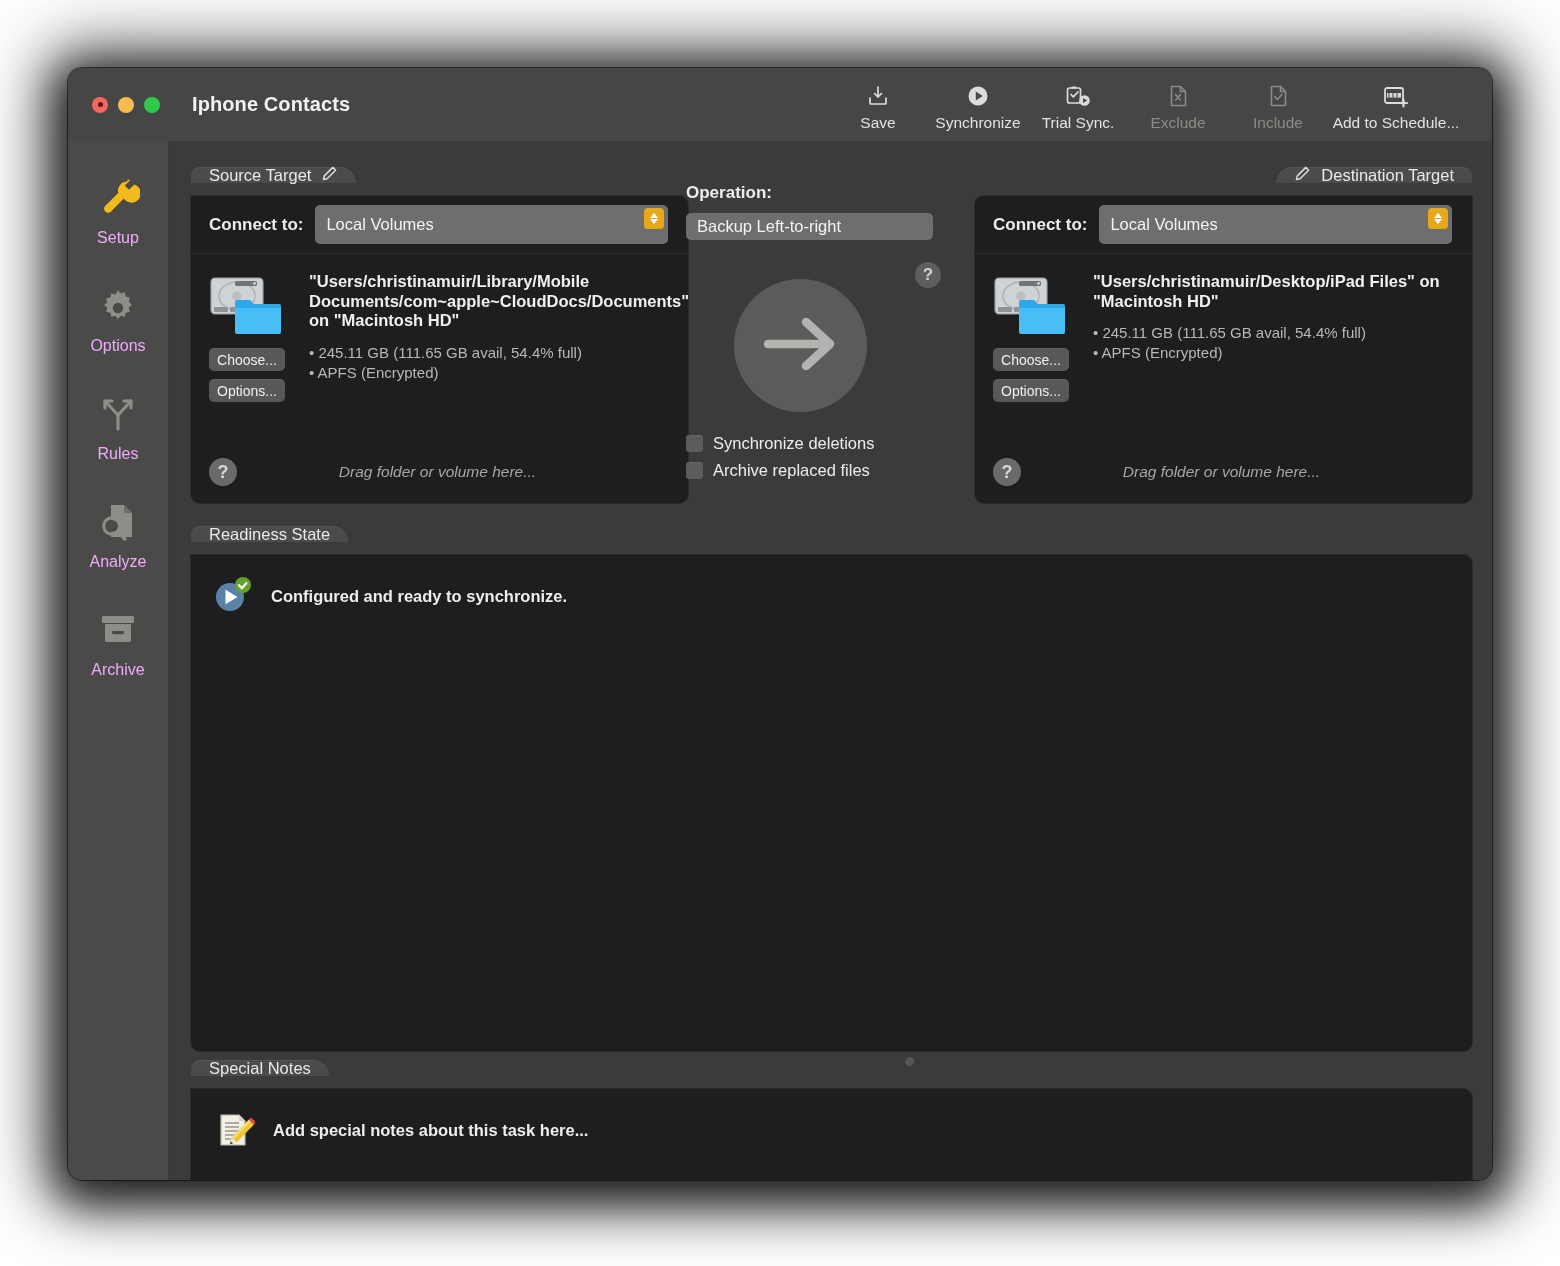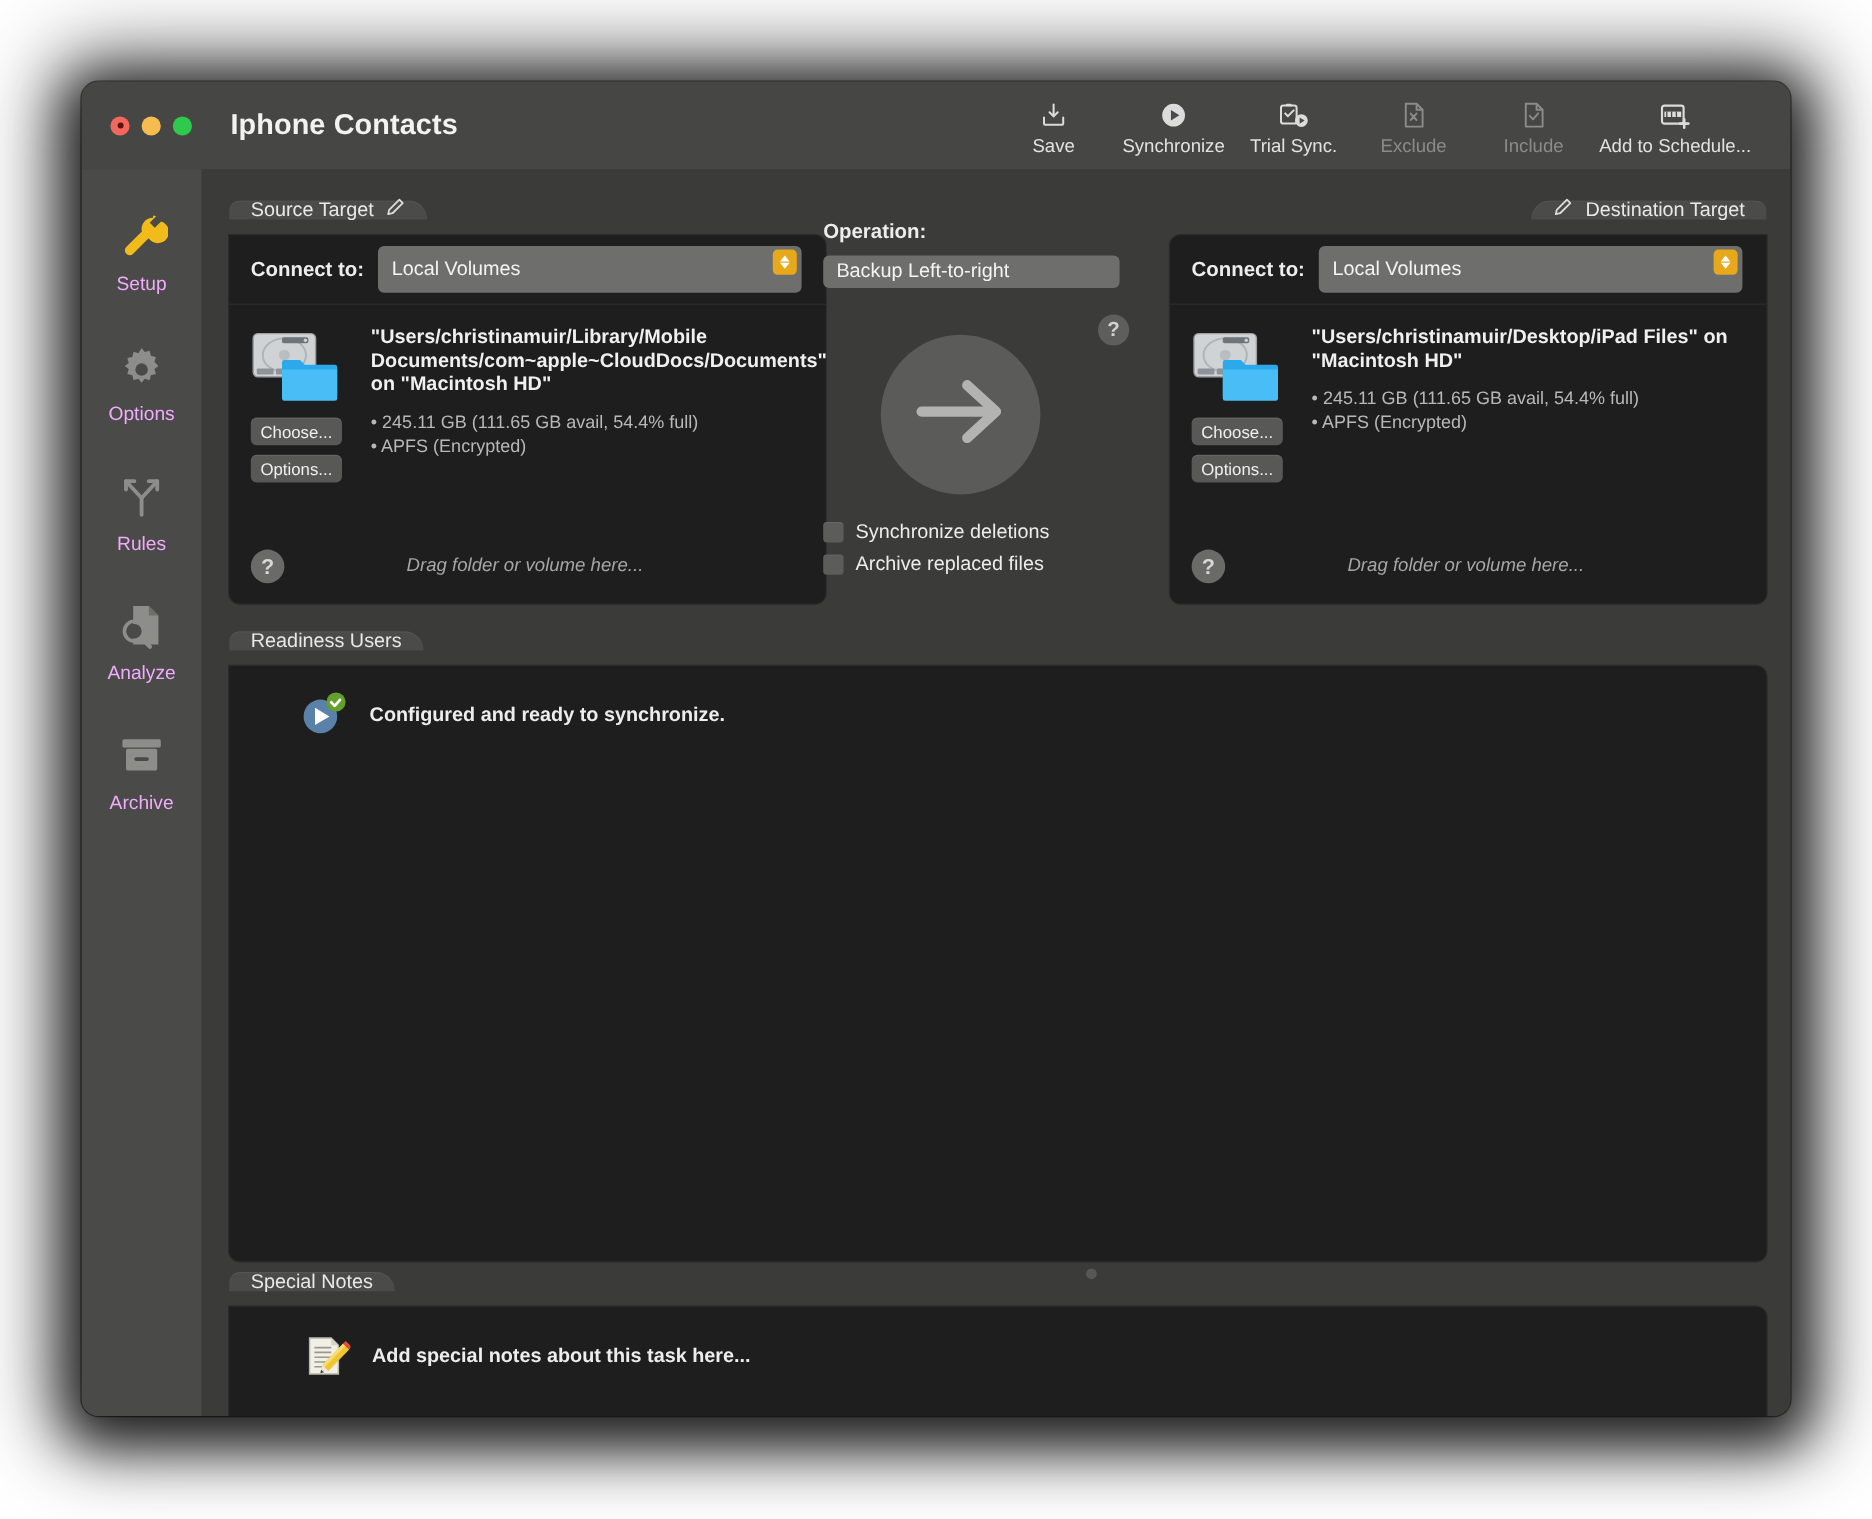--- a/index.html
+++ b/index.html
@@ -49,21 +49,21 @@
     content: "";
     position: absolute;
     left: 5.5px; top: 5.5px;
     width: 5px; height: 5px;
     border-radius: 50%;
     background: #5a1410;
   }
   #win-title {
     margin-left: 32px;
     color: #f2f2f2;
-    font-size: 24px;
+    font-size: 20px;
     font-weight: bold;
     letter-spacing: .1px;
   }
 
   
   #toolbar {
     position: absolute;
     left: 760px;
     top: 14px;
     height: 62px;
@@ -283,21 +283,21 @@
   .chk-row { display: flex; align-items: center; gap: 10px; height: 27px; cursor: default; }
   .chk {
     width: 17px; height: 17px;
     background: #5c5c5a;
     border-radius: 3px;
     box-shadow: inset 0 1px 0 rgba(255,255,255,.07);
   }
   .chk-label { color: #ededed; font-size: 16.5px; }
 
   
-  .row-icon-text { display: flex; align-items: flex-start; padding: 20px 0 0 22px; gap: 18px; margin-left: 37px; }
+  .row-icon-text { display: flex; align-items: flex-start; padding: 20px 0 0 22px; gap: 18px; }
   .row-icon-text .txt { color: #ededed; font-size: 16.5px; font-weight: bold; padding-top: 12px; }
   #resize-dot {
     position: absolute;
     left: 736px; top: 916px;
     width: 9px; height: 9px;
     border-radius: 50%;
     background: #575755;
   }
 
   
@@ -601,21 +601,21 @@
           </div>
         </div>
 
         <div class="drag-row">
           <div class="help-round">?</div>
           <div class="drag-hint">Drag folder or volume here...</div>
         </div>
       </div>
 
       <div class="tab-head left" style="left:22px; top:385px;">
-        <span>Readiness Users</span>
+        <span>Readiness State</span>
       </div>
 
       <div class="panel-box full" style="left:22px; top:414px; width:1281px; height:496px;">
         <div class="row-icon-text">
           <span>
             <svg width="40" height="40" viewBox="0 0 40 40">
               <circle cx="17" cy="22" r="14" fill="#5a82a8"></circle>
               <path d="M12.5 14.8l12 7.2-12 7.2z" fill="#ffffff"></path>
               <circle cx="30" cy="10" r="8" fill="#64a12c"></circle>
               <path d="M26 10.2l2.9 3 4.4-5" fill="none" stroke="#ffffff" stroke-width="2.3" stroke-linecap="round" stroke-linejoin="round"></path>

